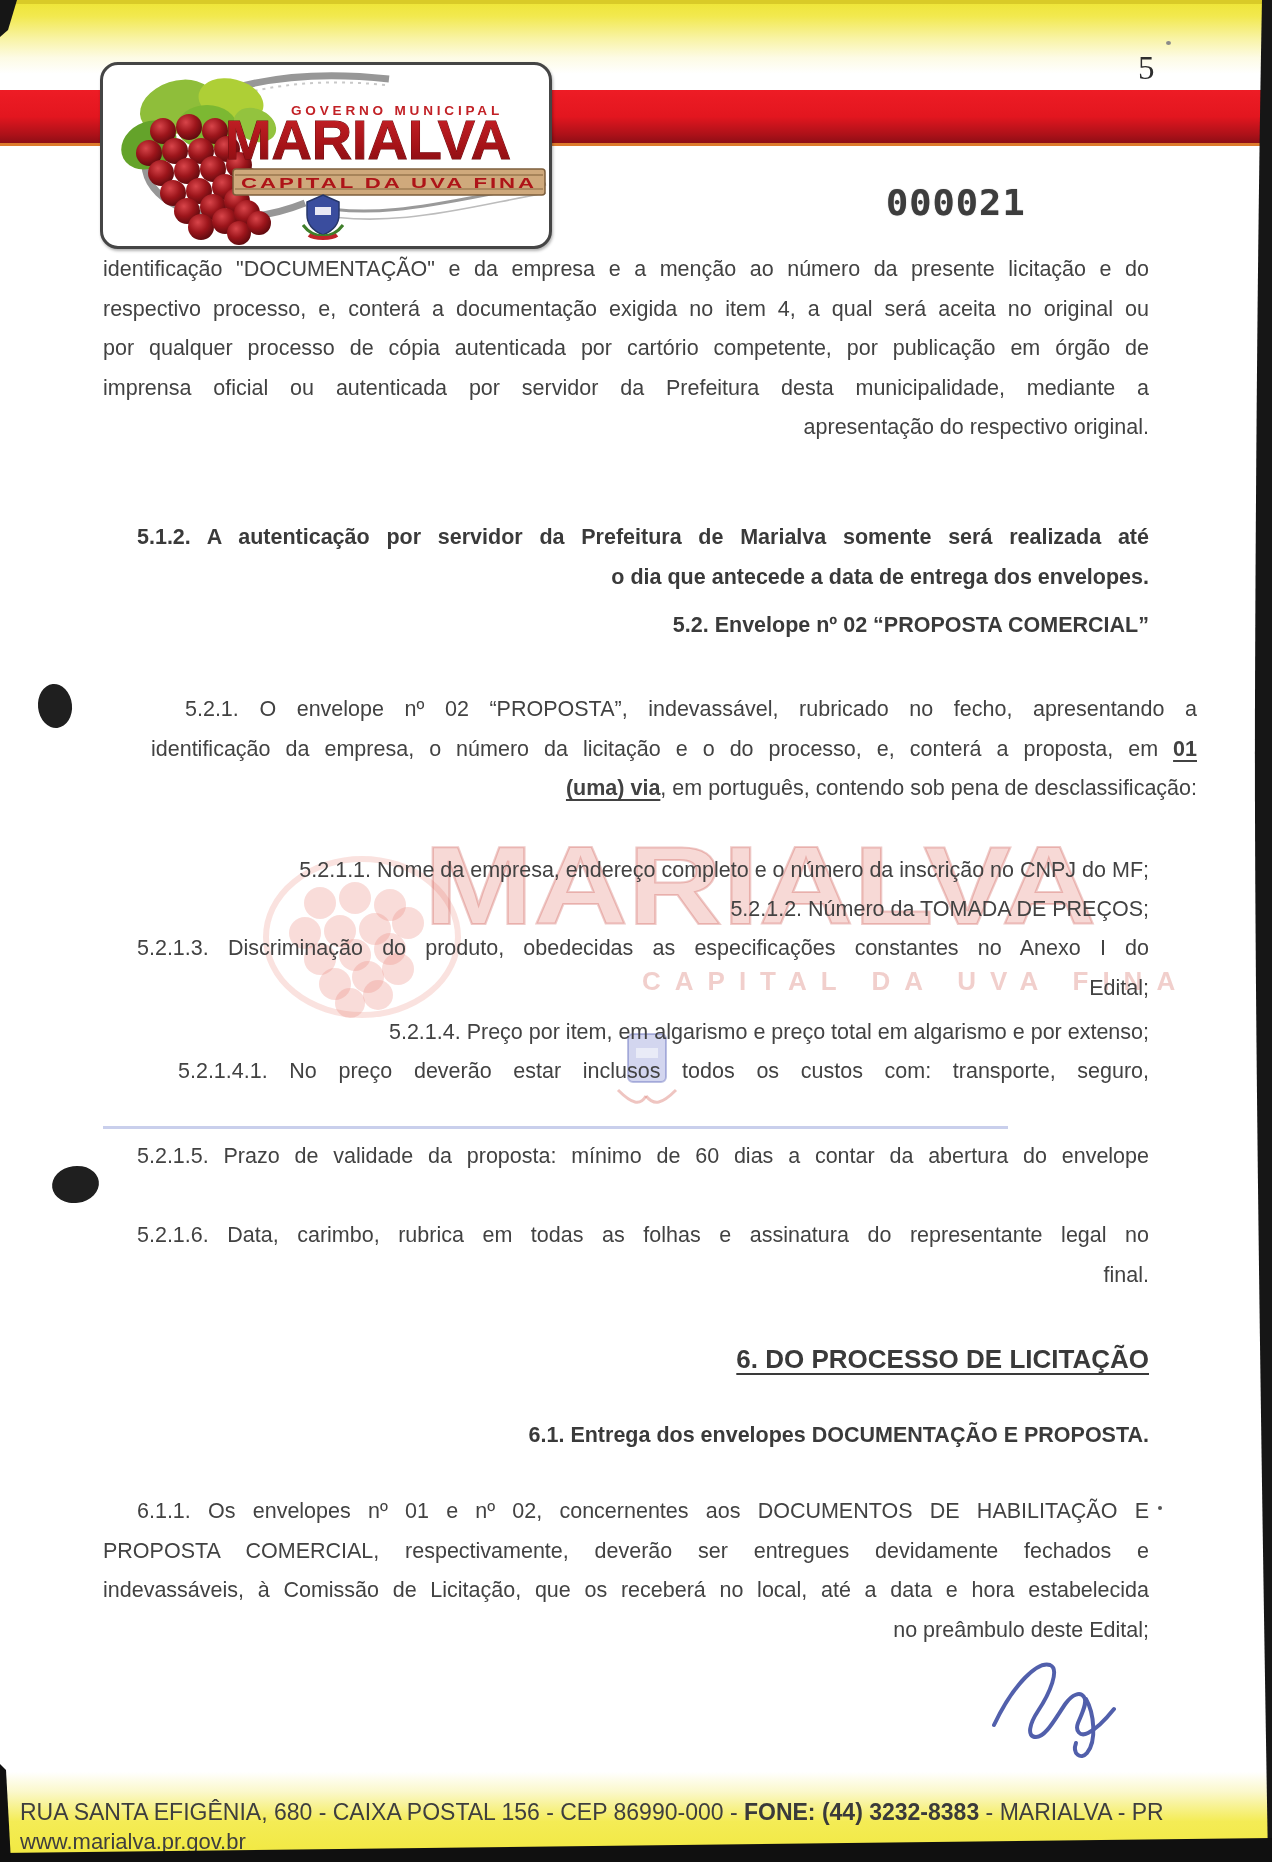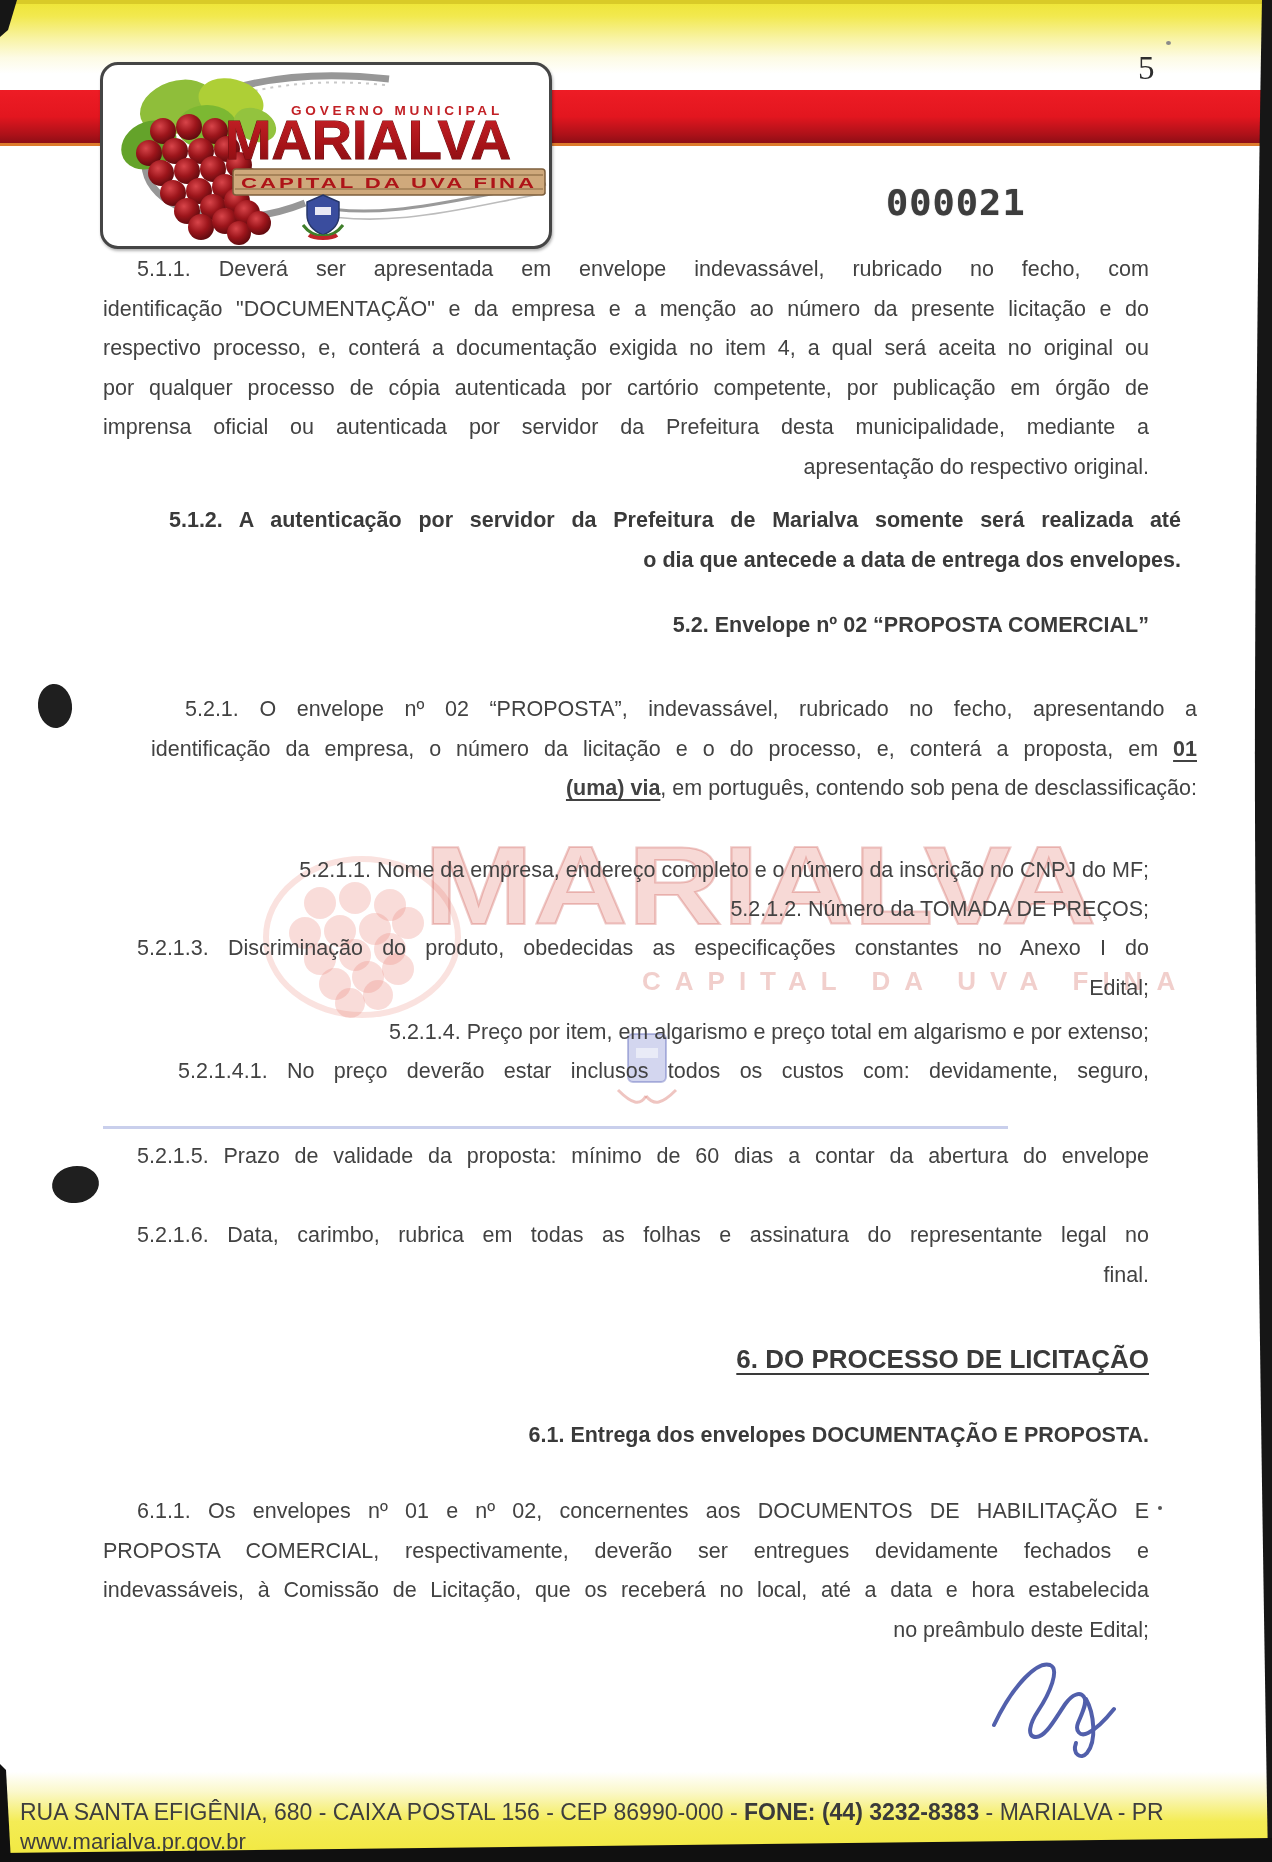--- a/index.html
+++ b/index.html
@@ -164,29 +164,28 @@
   <div class="wm wm-tagline">CAPITAL DA UVA FINA</div>
   <svg class="wm" style="left:612px;top:1030px;" width="70" height="90" viewBox="0 0 70 90">
     <rect x="16" y="4" width="38" height="48" rx="5" fill="rgba(120,130,205,0.33)" stroke="rgba(90,100,185,0.4)" stroke-width="2"></rect>
     <rect x="24" y="18" width="22" height="10" fill="rgba(255,255,255,0.5)"></rect>
     <path d="M6,60 C20,74 28,76 34,66" fill="none" stroke="rgba(215,110,100,0.4)" stroke-width="3"></path>
     <path d="M64,60 C50,74 42,76 34,66" fill="none" stroke="rgba(215,110,100,0.4)" stroke-width="3"></path>
   </svg>
   <div class="wm wm-line"></div>
 
   <div class="para" style="top:250px;">
-    <div class="line j ind">5.1.1. Deverá ser apresentada em envelope indevassável, rubricado no fecho, com</div>
     <div class="line j">identificação "DOCUMENTAÇÃO" e da empresa e a menção ao número da presente licitação e do</div>
     <div class="line j">respectivo processo, e, conterá a documentação exigida no item 4, a qual será aceita no original ou</div>
     <div class="line j">por qualquer processo de cópia autenticada por cartório competente, por publicação em órgão de</div>
     <div class="line j">imprensa oficial ou autenticada por servidor da Prefeitura desta municipalidade, mediante a</div>
     <div class="line l">apresentação do respectivo original.</div>
   </div>
 
-  <div class="para b" style="top:501px;margin-left:32px;">
+  <div class="para b" style="top:518px;">
     <div class="line j ind">5.1.2. A autenticação por servidor da Prefeitura de Marialva somente será realizada até</div>
     <div class="line l">o dia que antecede a data de entrega dos envelopes.</div>
   </div>
 
   <div class="para b" style="top:606px;">
     <div class="line l ind">5.2. Envelope nº 02 “PROPOSTA COMERCIAL”</div>
   </div>
 
   <div class="para" style="top:690px;margin-left:48px;">
     <div class="line j ind">5.2.1. O envelope nº 02 “PROPOSTA”, indevassável, rubricado no fecho, apresentando a</div>
@@ -201,21 +200,21 @@
     <div class="line l ind">5.2.1.2. Número da TOMADA DE PREÇOS;</div>
   </div>
   <div class="para" style="top:929px;">
     <div class="line j ind">5.2.1.3. Discriminação do produto, obedecidas as especificações constantes no Anexo I do</div>
     <div class="line l">Edital;</div>
   </div>
   <div class="para" style="top:1013px;">
     <div class="line l ind">5.2.1.4. Preço por item, em algarismo e preço total em algarismo e por extenso;</div>
   </div>
   <div class="para" style="top:1052px;">
-    <div class="line j ind2">5.2.1.4.1. No preço deverão estar inclusos todos os custos com: devidamente, seguro,</div>
+    <div class="line j ind2">5.2.1.4.1. No preço deverão estar inclusos todos os custos com: transporte, seguro,</div>
   </div>
   <div class="para" style="top:1137px;">
     <div class="line j ind">5.2.1.5. Prazo de validade da proposta: mínimo de 60 dias a contar da abertura do envelope</div>
   </div>
   <div class="para" style="top:1216px;">
     <div class="line j ind">5.2.1.6. Data, carimbo, rubrica em todas as folhas e assinatura do representante legal no</div>
     <div class="line l">final.</div>
   </div>
 
   <div class="para b" style="top:1340px;font-size:26px;">

